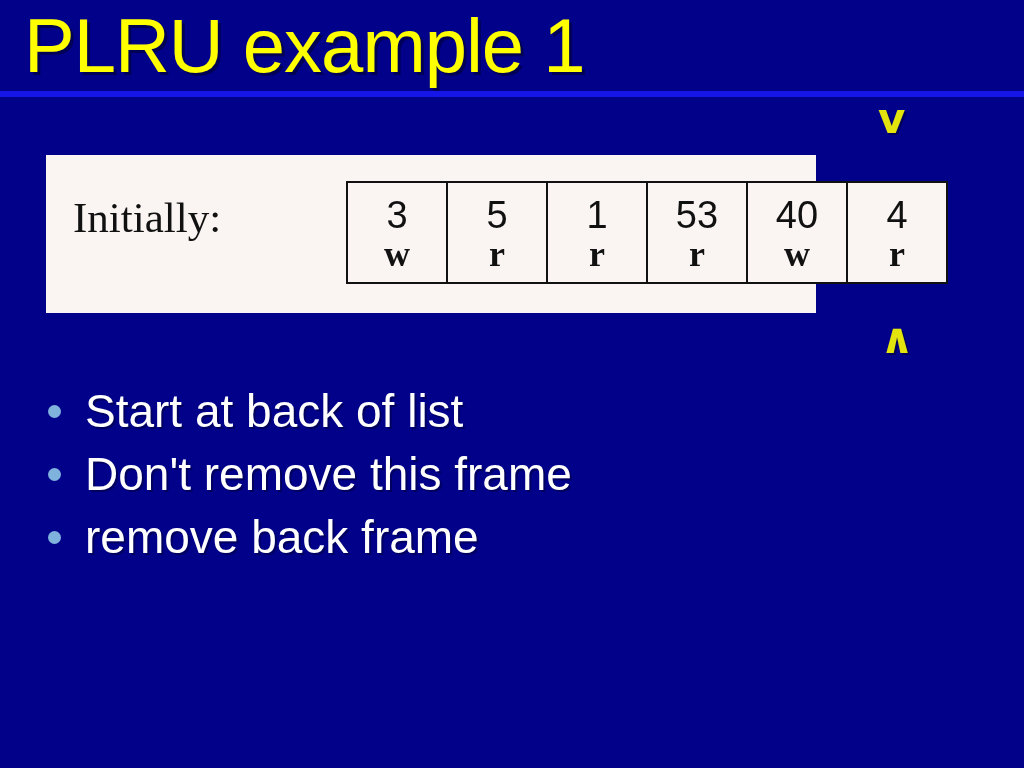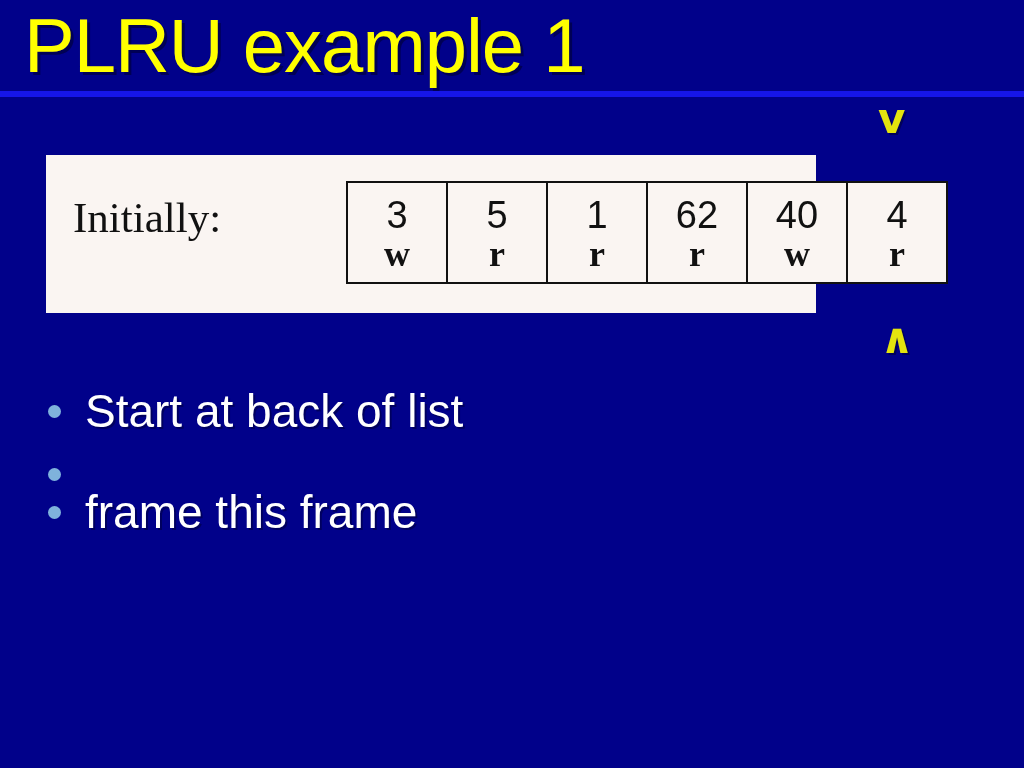--- a/index.html
+++ b/index.html
@@ -157,21 +157,21 @@
     </div>
     <div class="frame-cell">
       <div class="frame-value">5</div>
       <div class="frame-flag">r</div>
     </div>
     <div class="frame-cell">
       <div class="frame-value">1</div>
       <div class="frame-flag">r</div>
     </div>
     <div class="frame-cell">
-      <div class="frame-value">62</div>
+      <div class="frame-value">53</div>
       <div class="frame-flag">r</div>
     </div>
     <div class="frame-cell">
       <div class="frame-value">40</div>
       <div class="frame-flag">w</div>
     </div>
     <div class="frame-cell">
       <div class="frame-value">4</div>
       <div class="frame-flag">r</div>
     </div>
@@ -182,20 +182,23 @@
 
 <div class="bullet-list">
   <div class="bullet-item">
     <div class="bullet-dot"></div>
     <div class="bullet-lines">
       <div>Start at back of list</div>
     </div>
   </div>
   <div class="bullet-item">
     <div class="bullet-dot"></div>
+    <div class="bullet-lines">
+      <div>Don't remove this frame</div>
+    </div>
   </div>
   <div class="bullet-item">
     <div class="bullet-dot"></div>
     <div class="bullet-lines">
-      <div>frame this frame</div>
+      <div>remove back frame</div>
     </div>
   </div>
 </div>
 
 </body></html>

